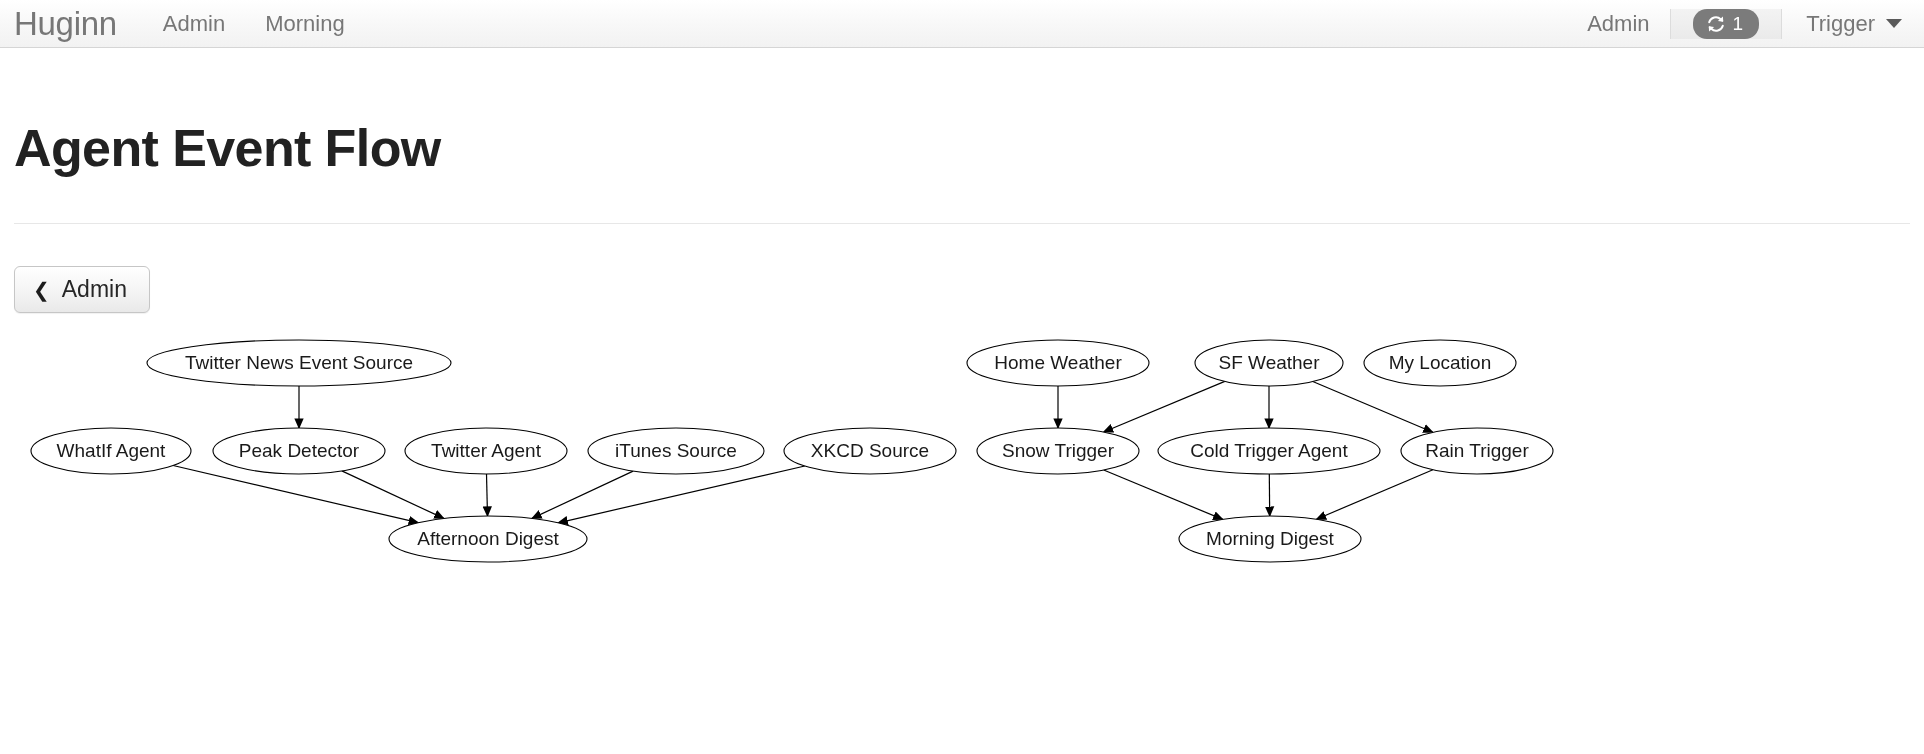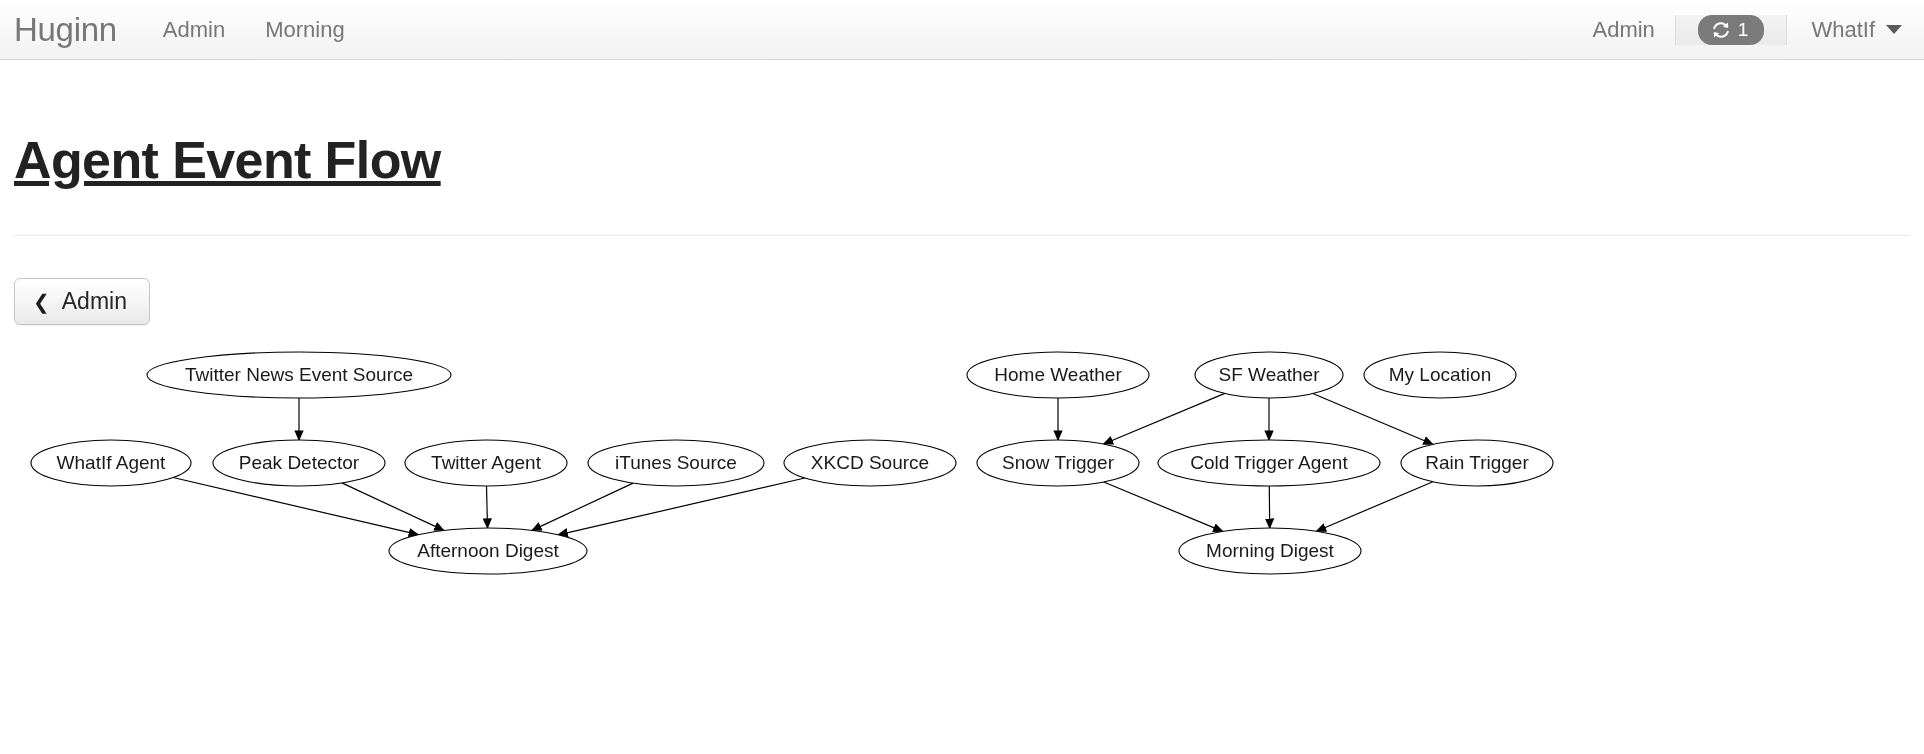--- a/index.html
+++ b/index.html
@@ -11,21 +11,21 @@
     width: 1924px;
     height: 754px;
     font-family: "Liberation Sans", sans-serif;
     color: #333333;
     overflow: hidden;
   }
 
   
   .navbar {
     position: relative;
-    height: 60px;
+    height: 48px;
     box-sizing: border-box;
     background: linear-gradient(to bottom, #ffffff 0%, #f8f8f8 50%, #f2f2f2 100%);
     border-bottom: 1px solid #d5d5d5;
     display: flex;
     align-items: stretch;
   }
   .navbar-left {
     display: flex;
     align-items: center;
   }
@@ -96,21 +96,20 @@
   .container {
     padding: 0 14px;
   }
   .page-title {
     font-size: 52px;
     font-weight: bold;
     color: #222222;
     margin: 72px 0 8px 0;
     letter-spacing: -0.6px;
     line-height: 1.08;
-    text-decoration: underline;
   }
   .hr {
     border: 0;
     border-top: 1px solid #e7e7e7;
     margin: 47px 0 0 0;
   }
 
   .btn-back {
     display: inline-flex;
     align-items: center;
@@ -178,21 +177,21 @@
             <path d="M3.2 8.2a6.9 6.9 0 0 1 11.5-3.0l1.5 1.4" fill="none" stroke="#ffffff" stroke-width="2" stroke-linecap="round"></path>
             <polygon points="16.9,2.4 17.2,7.7 11.9,7.0" fill="#ffffff"></polygon>
             <path d="M16.8 11.8a6.9 6.9 0 0 1-11.5 3.0l-1.5-1.4" fill="none" stroke="#ffffff" stroke-width="2" stroke-linecap="round"></path>
             <polygon points="3.1,17.6 2.8,12.3 8.1,13.0" fill="#ffffff"></polygon>
           </svg>
         </span>
         <span class="badge-count">1</span>
       </div>
     </div>
     <div class="account">
-      <span>WhatIf</span>
+      <span>Trigger</span>
       <span class="caret"></span>
     </div>
   </div>
 </div>
 
 <div class="container">
   <h1 class="page-title">Agent Event Flow</h1>
   <hr class="hr">
 
   <div class="btn-back">

